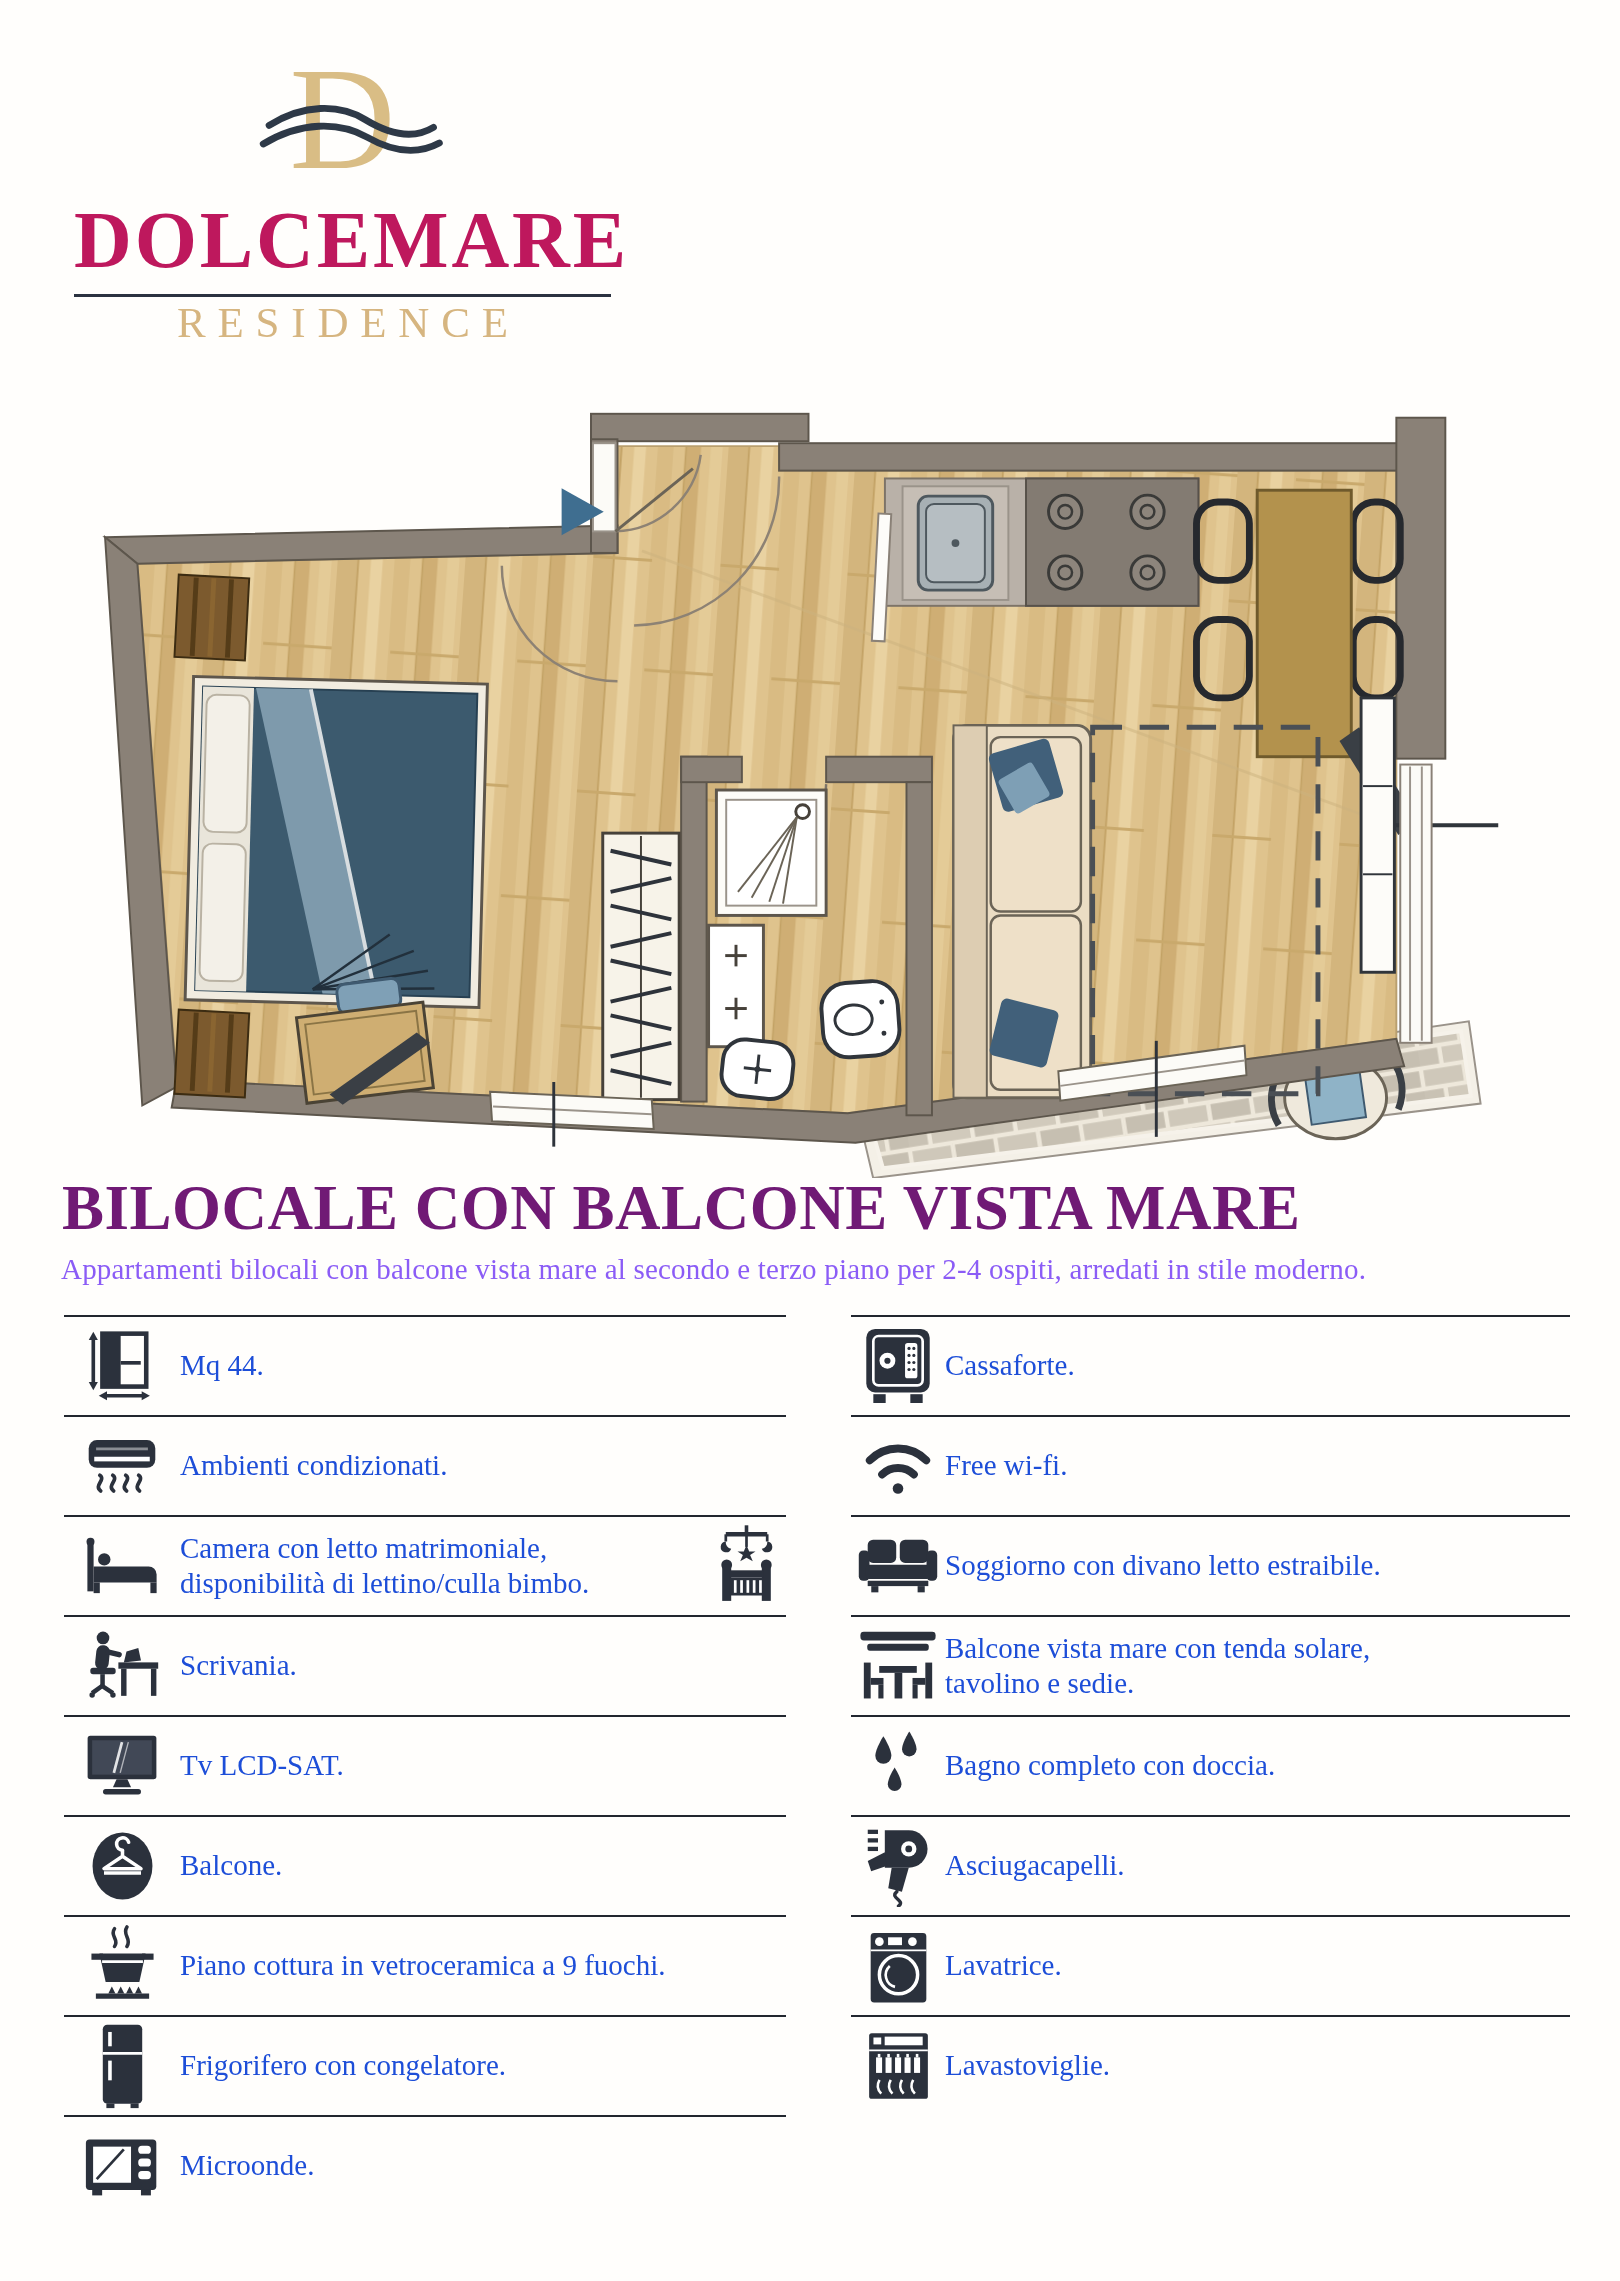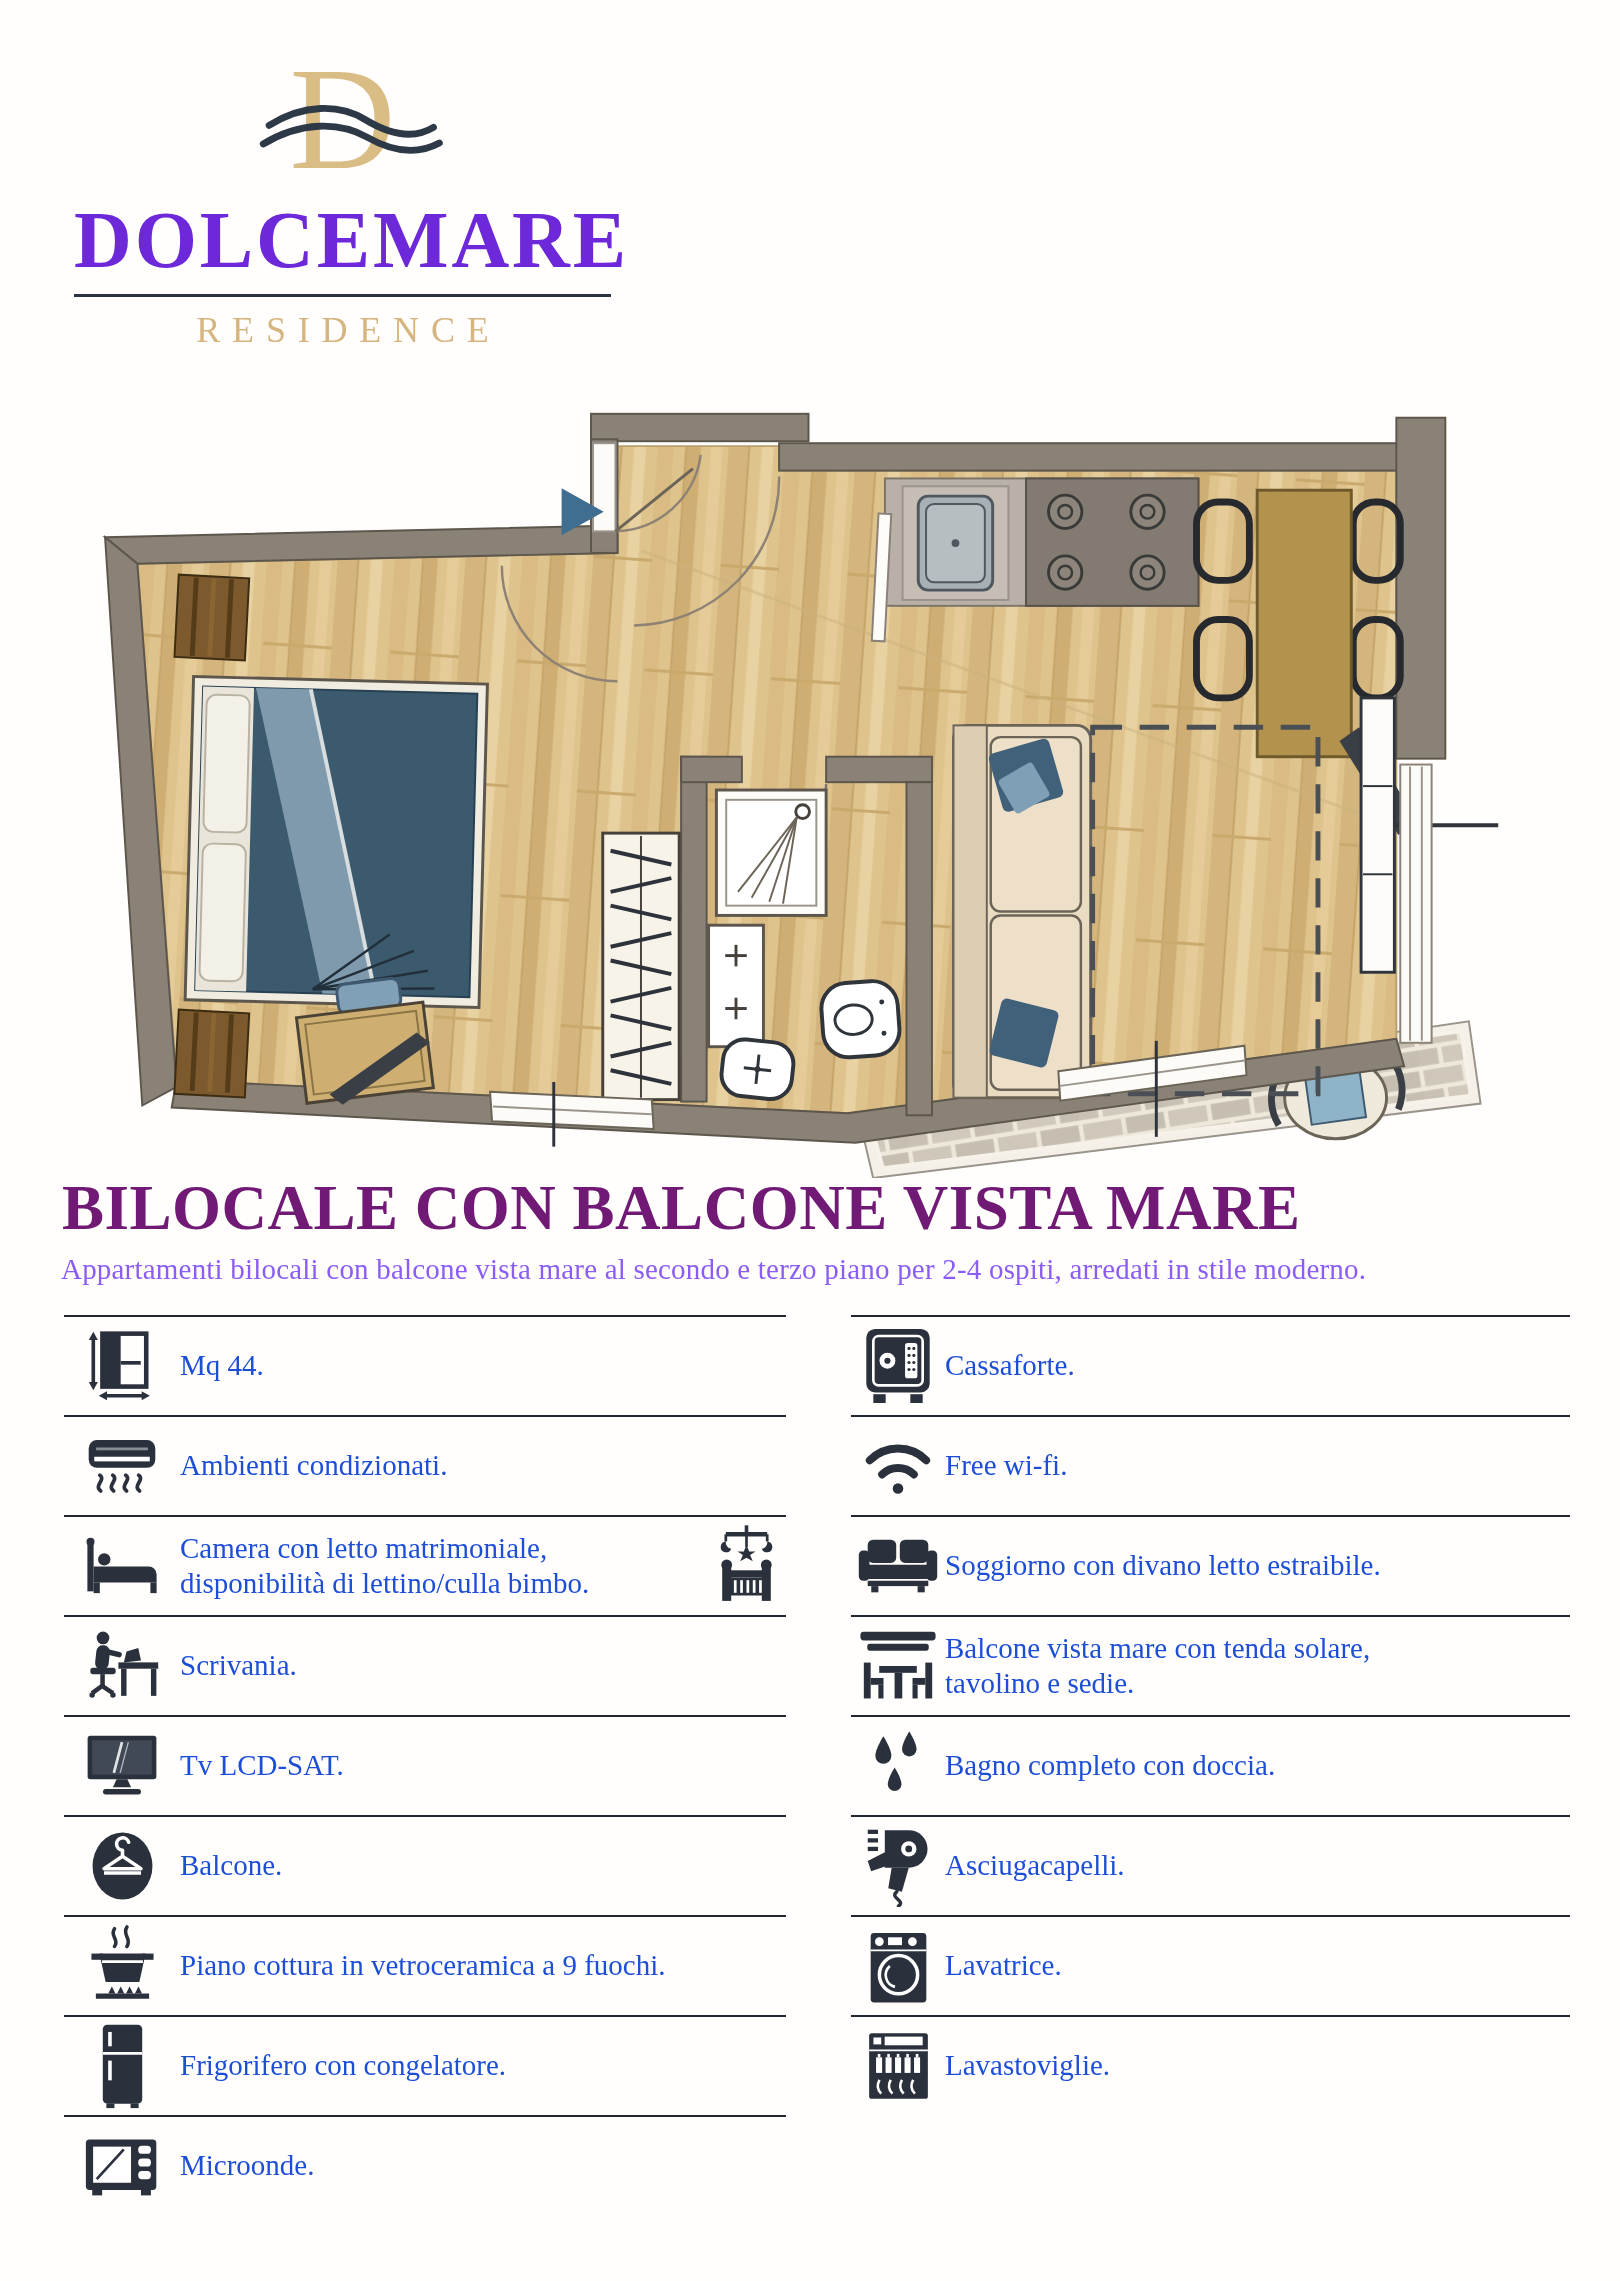--- a/index.html
+++ b/index.html
@@ -1,23 +1,23 @@
 <!DOCTYPE html>
 <html><head>
 <meta charset="utf-8">
 <style>
   html,body{margin:0;padding:0;background:#e8e8e8;}
   #page{position:relative;width:1620px;height:2282px;background:#fffefc;overflow:hidden;
         font-family:"Liberation Serif", serif;color:#262b33;}
   
   .logo-block{position:absolute;left:74px;top:47px;width:537px;text-align:center;}
   .monogram{display:block;margin:0 auto;}
-  .brand-name{font-size:80px;font-weight:600;letter-spacing:2.9px;color:#6d28d9;line-height:1;margin-top:5.9px;}
+  .brand-name{font-size:80px;font-weight:600;letter-spacing:2.9px;color:#be185d;line-height:1;margin-top:5.9px;}
   .brand-rule{border-top:3.9px solid #2b3240;margin-top:13.7px;}
-  .brand-type{font-size:36px;letter-spacing:11.8px;color:#cfa96b;opacity:.85;margin-top:12px;padding-left:11.8px;}
+  .brand-type{font-size:43px;letter-spacing:11.8px;color:#cfa96b;opacity:.85;margin-top:1px;padding-left:11.8px;}
   
   .plan{position:absolute;left:93px;top:404px;}
   
   .title-block{position:absolute;left:61px;top:1174px;width:1514px;}
   .listing-title{font-size:63px;font-weight:700;letter-spacing:0.5px;color:#701a75;line-height:1.05;margin:1px;}
   .listing-sub{font-size:29px;color:#8b5cf6;margin-top:11.8px;letter-spacing:0.2px;}
   
   .features{position:absolute;left:64px;top:1315px;width:1506px;display:flex;}
   .fcol{display:flex;flex-direction:column;}
   .fcol.left{width:722px;margin-right:65px;}

